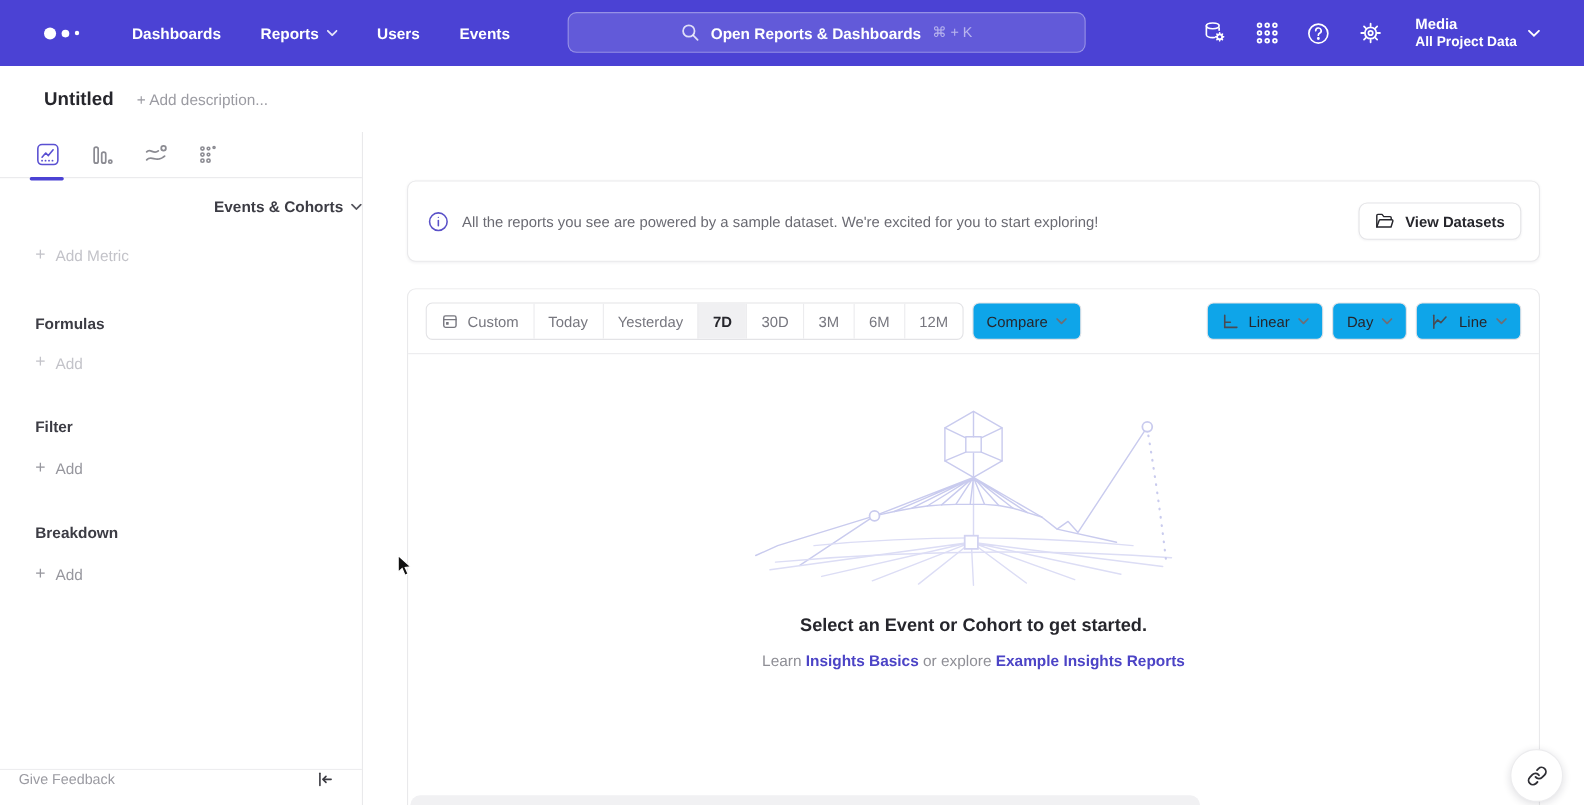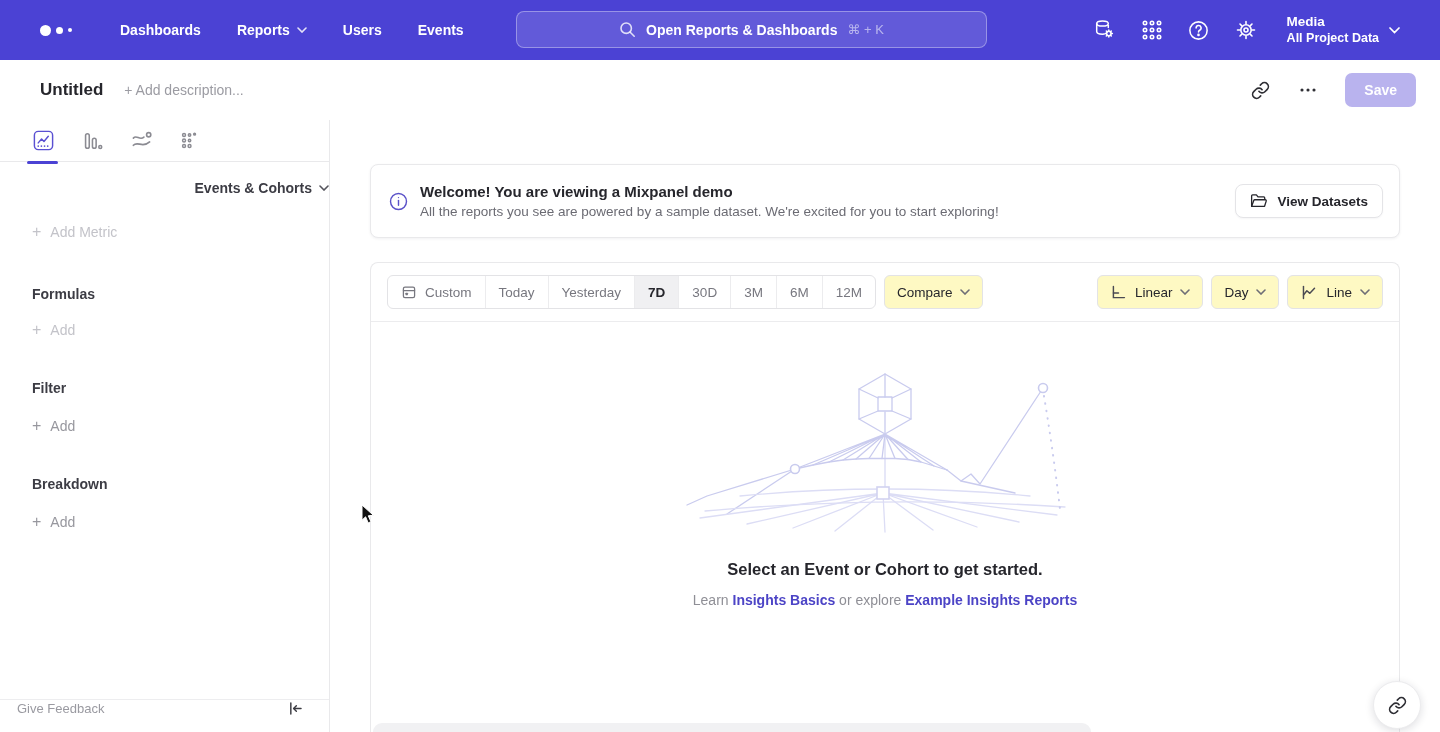--- a/index.html
+++ b/index.html
@@ -71,21 +71,21 @@
     box-shadow:0 1px 2px rgba(20,20,43,0.04); }
 
   .report-card { margin:24px 40px 0 40px; height:470px; border:1px solid #e9e9eb; border-bottom:none;
     border-radius:8px 8px 0 0; background:#fff; position:relative; display:flex; flex-direction:column; }
   .controls-row { display:flex; align-items:center; padding:12px 16px; border-bottom:1px solid #ececee; }
   .seg-control { display:flex; align-items:stretch; border:1px solid #e3e3e6; border-radius:6px; overflow:hidden; height:34px; }
   .seg { display:flex; align-items:center; gap:8px; padding:0 13px; font-size:13.5px; color:#77777f; cursor:pointer; border-left:1px solid #ececee; white-space:nowrap; }
   .seg:first-child { border-left:none; }
   .seg.selected { background:#f0f0f2; color:#26262c; font-weight:700; }
   .ctl-btn { display:flex; align-items:center; gap:8px; height:34px; padding:0 12px; border:1px solid #e3e3e6; border-radius:6px;
-    background:#fef9c3; font-size:13.5px; color:#26262c; cursor:pointer; font-family:inherit; white-space:nowrap; }
+    background:#0ea5e9; font-size:13.5px; color:#26262c; cursor:pointer; font-family:inherit; white-space:nowrap; }
   .ctl-btn .chev { color:#6e6e76; display:flex; }
   .compare-btn { margin-left:8px; }
   .right-ctls { margin-left:auto; display:flex; gap:8px;padding-left:48px; }
 
   .empty-area { flex:1; display:flex; flex-direction:column; align-items:center; position:relative; }
   .illustration { margin-top:44px; }
   .empty-title { margin-top:24px; font-size:16.5px; font-weight:700; color:#26262c; }
   .empty-links { margin-top:13px; font-size:14px; color:#8f8f96; }
   .empty-links a { color:#4c44c6; font-weight:600; text-decoration:none; cursor:pointer; }
   .peek-bar { position:absolute; bottom:0; left:2px; width:718px; height:9px; background:#f1f1f3; border-radius:9px 9px 0 0; }
@@ -179,36 +179,20 @@
         <svg width="11" height="7" viewBox="0 0 11 7" fill="none" stroke="#fff" stroke-width="1.7" stroke-linecap="round">
             <path d="M1 1l4.5 4.5L10 1"></path>
           </svg>
       </div>
     </div>
   </div>
 
   <div class="doc-header">
     <span class="doc-title">Untitled</span>
     <span class="doc-desc">+ Add description...</span>
-    <div class="doc-actions">
-      <span class="icon-btn">
-        <svg width="19" height="19" viewBox="0 0 24 24" fill="none" stroke="currentColor" stroke-width="2.1" stroke-linecap="round" stroke-linejoin="round">
-          <path d="M10 13a5 5 0 0 0 7.54.54l3-3a5 5 0 0 0-7.07-7.07l-1.72 1.71"></path>
-          <path d="M14 11a5 5 0 0 0-7.54-.54l-3 3a5 5 0 0 0 7.07 7.07l1.71-1.71"></path>
-        </svg>
-      </span>
-      <span class="icon-btn">
-        <svg width="18" height="18" viewBox="0 0 24 24" fill="currentColor">
-            <circle cx="4" cy="12" r="2.1"></circle>
-            <circle cx="12" cy="12" r="2.1"></circle>
-            <circle cx="20" cy="12" r="2.1"></circle>
-          </svg>
-      </span>
-      <button class="save-btn">Save</button>
-    </div>
   </div>
 
   <div class="content">
 
     <div class="sidebar">
 
       <div class="tabs-row">
         <span class="icon-tab selected">
           <svg width="23" height="23" viewBox="0 0 24 24" fill="none" stroke="currentColor" stroke-width="1.5" stroke-linecap="round" stroke-linejoin="round">
             <rect x="2.5" y="2.5" width="19" height="19" rx="4"></rect>
@@ -295,21 +279,20 @@
 
       <div class="banner">
         <span class="banner-icon">
           <svg width="19" height="19" viewBox="0 0 20 20" fill="none" stroke="#5a51c8" stroke-width="1.5" stroke-linecap="round">
             <circle cx="10" cy="10" r="8.4"></circle>
             <path d="M10 9v5"></path>
             <circle cx="10" cy="5.9" r="0.7" fill="#5a51c8" stroke="none"></circle>
           </svg>
         </span>
         <div class="banner-text">
-          <span class="banner-title">Welcome! You are viewing a Mixpanel demo</span>
           <span class="banner-sub">All the reports you see are powered by a sample dataset. We're excited for you to start exploring!</span>
         </div>
         <button class="view-datasets">
           <svg width="18" height="16" viewBox="0 0 22 19" fill="none" stroke="#26262c" stroke-width="1.6" stroke-linecap="round" stroke-linejoin="round">
             <path d="M2 16V3.2C2 2.5 2.5 2 3.2 2h4.6l2 2.5h7c.7 0 1.2.5 1.2 1.2V7"></path>
             <path d="M2 16l2.6-7.1c.2-.5.6-.9 1.2-.9h12.9c.8 0 1.4.8 1.1 1.6L17.8 16H2z"></path>
           </svg>
           <span>View Datasets</span>
         </button>
       </div>

